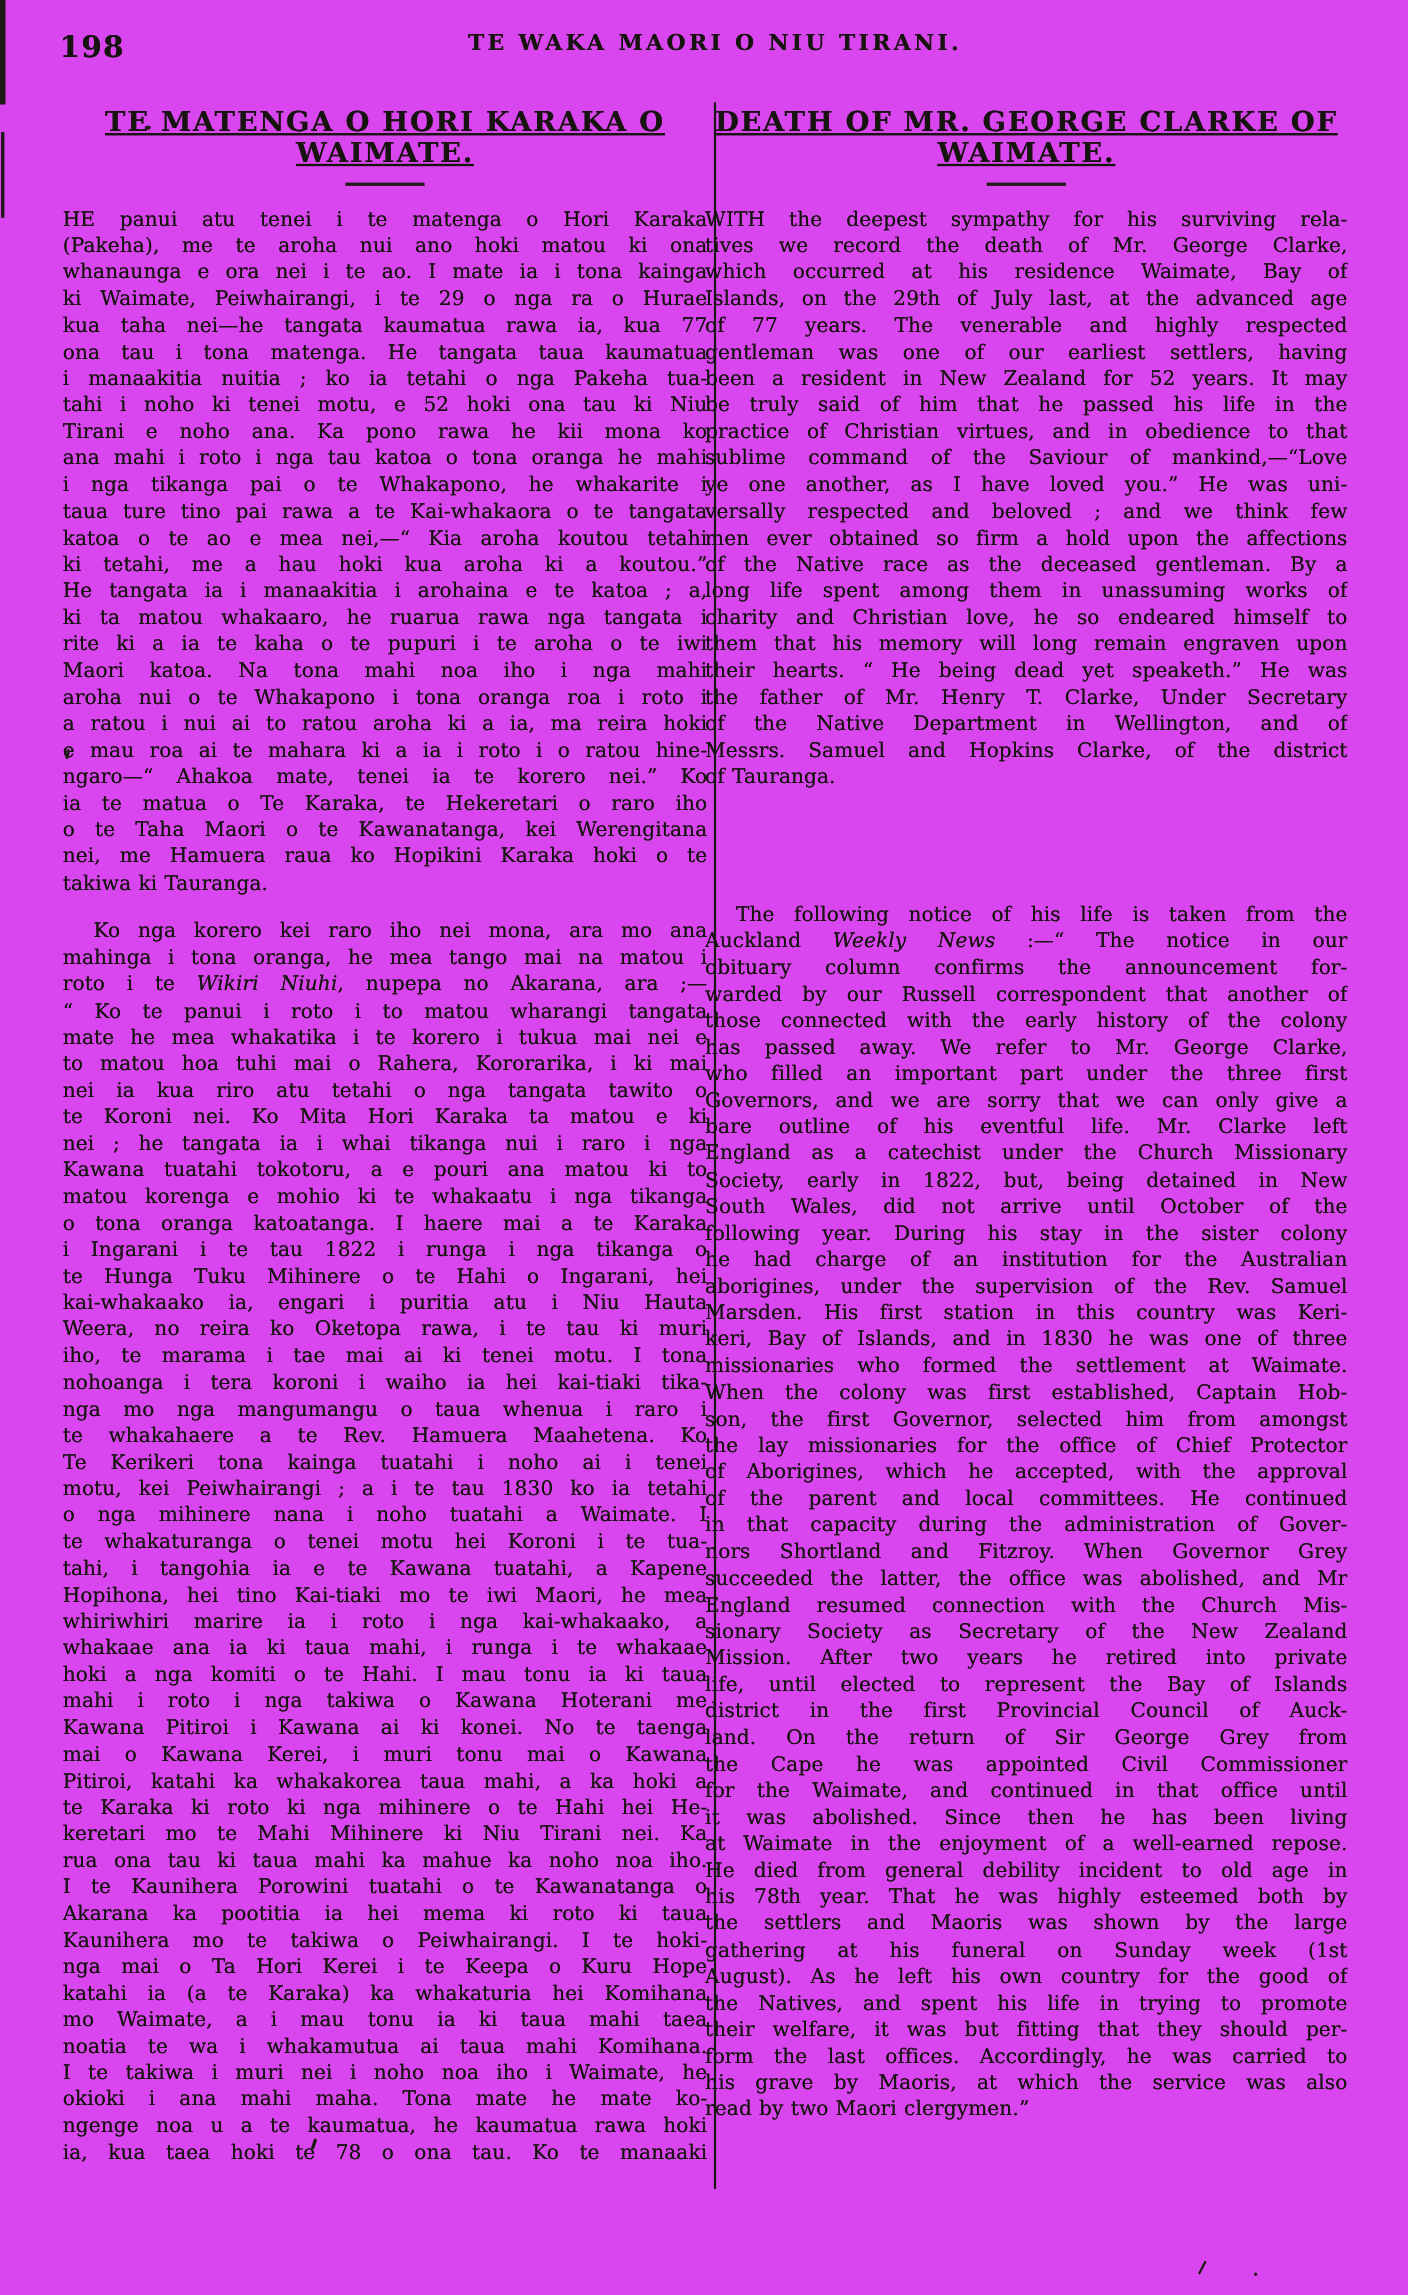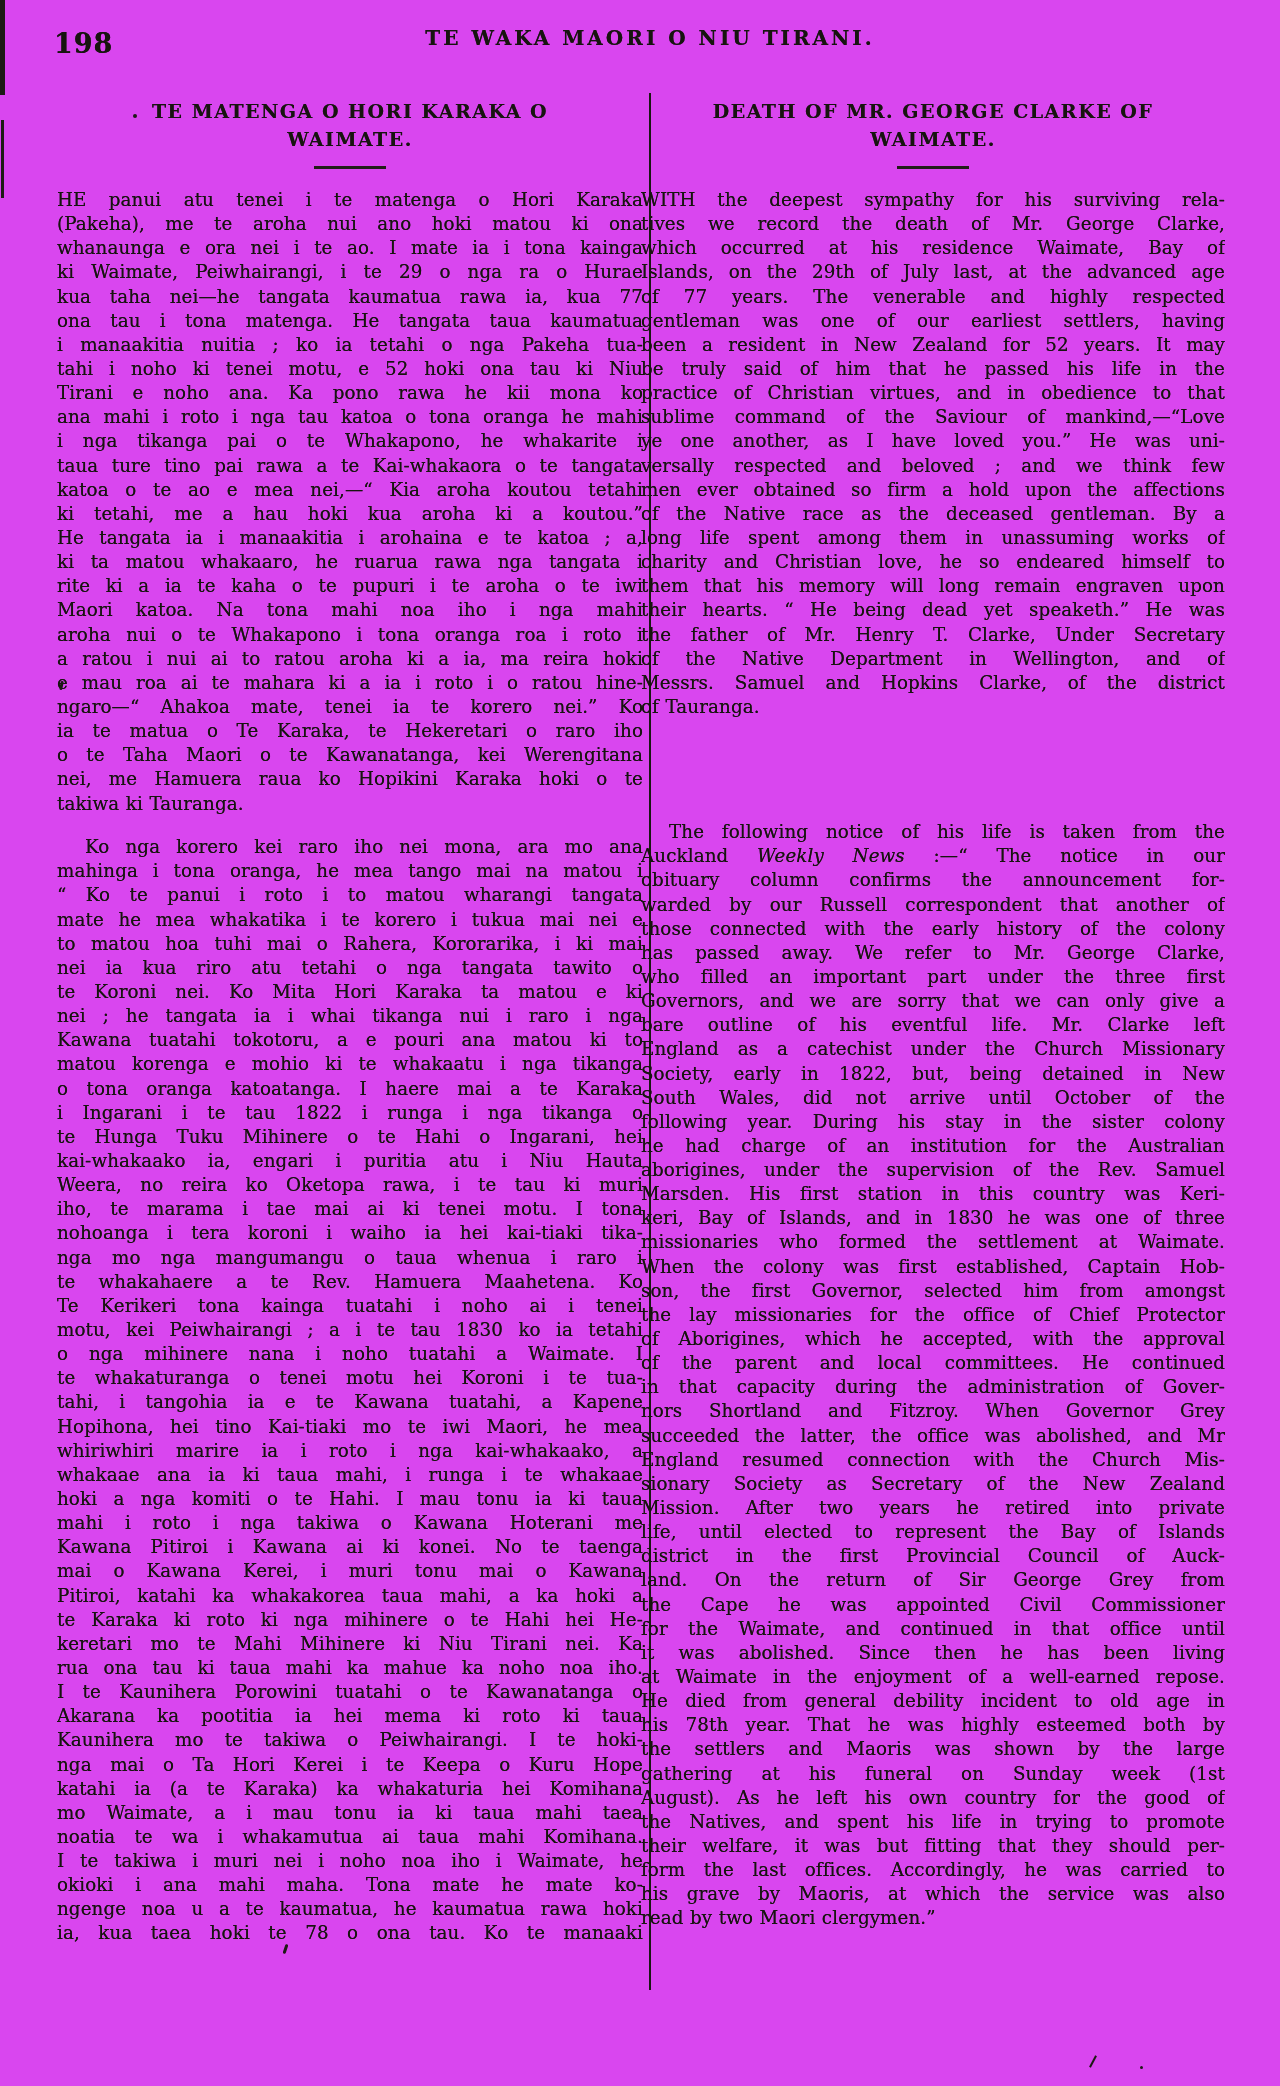--- a/index.html
+++ b/index.html
@@ -30,22 +30,23 @@
   .col-divider{
     position:absolute;left:649px;top:93px;width:2px;height:1897px;
     background:#1b1813;
   }
   
   .article{position:absolute;top:97px;}
   #left-article{left:57px;width:586px;}
   #right-article{left:641px;width:584px;}
   .art-heading{
     margin:0;text-align:center;font-weight:bold;
-    font-size:19px;line-height:28px;letter-spacing:1.5px;
+    font-size:25px;line-height:28px;letter-spacing:1.5px;
     text-shadow:0 0 .4px rgba(23,20,15,.7);
+    text-decoration:underline;
   }
   .head-rule{
     width:72px;height:2.5px;background:#211d17;
     margin:13px auto 0 auto;
   }
   .body-block{margin-top:19.5px;}
   .body-block.gap-before{margin-top:101px;}
   
   .tline{
     height:24.15px;line-height:24.15px;
@@ -102,20 +103,21 @@
         <div class="tline"><span>e mau roa ai te mahara ki a ia i roto i o ratou hine-</span></div>
         <div class="tline"><span>ngaro—“ Ahakoa mate, tenei ia te korero nei.”  Ko</span></div>
         <div class="tline"><span>ia te matua o Te Karaka, te Hekeretari o raro iho</span></div>
         <div class="tline"><span>o te Taha Maori o te Kawanatanga, kei Werengitana</span></div>
         <div class="tline"><span>nei, me Hamuera raua ko Hopikini Karaka hoki o te</span></div>
         <div class="tline flush"><span>takiwa ki Tauranga.</span></div>
       </div>
     <div class="body-block">
         <div class="tline indent"><span>Ko nga korero kei raro iho nei mona, ara mo ana</span></div>
         <div class="tline"><span>mahinga i tona oranga, he mea tango mai na matou i</span></div>
+        <div class="tline"><span>roto i te </span><i>Wikiri Niuhi</i><span>, nupepa no Akarana, ara ;—</span></div>
         <div class="tline"><span>“ Ko te panui i roto i to matou wharangi tangata</span></div>
         <div class="tline"><span>mate he mea whakatika i te korero i tukua mai nei e</span></div>
         <div class="tline"><span>to matou hoa tuhi mai o Rahera, Kororarika, i ki mai</span></div>
         <div class="tline"><span>nei ia kua riro atu tetahi o nga tangata tawito o</span></div>
         <div class="tline"><span>te Koroni nei.  Ko Mita Hori Karaka ta matou e ki</span></div>
         <div class="tline"><span>nei ; he tangata ia i whai tikanga nui i raro i nga</span></div>
         <div class="tline"><span>Kawana tuatahi tokotoru, a e pouri ana matou ki to</span></div>
         <div class="tline"><span>matou korenga e mohio ki te whakaatu i nga tikanga</span></div>
         <div class="tline"><span>o tona oranga katoatanga.  I haere mai a te Karaka</span></div>
         <div class="tline"><span>i Ingarani i te tau 1822 i runga i nga tikanga o</span></div>

